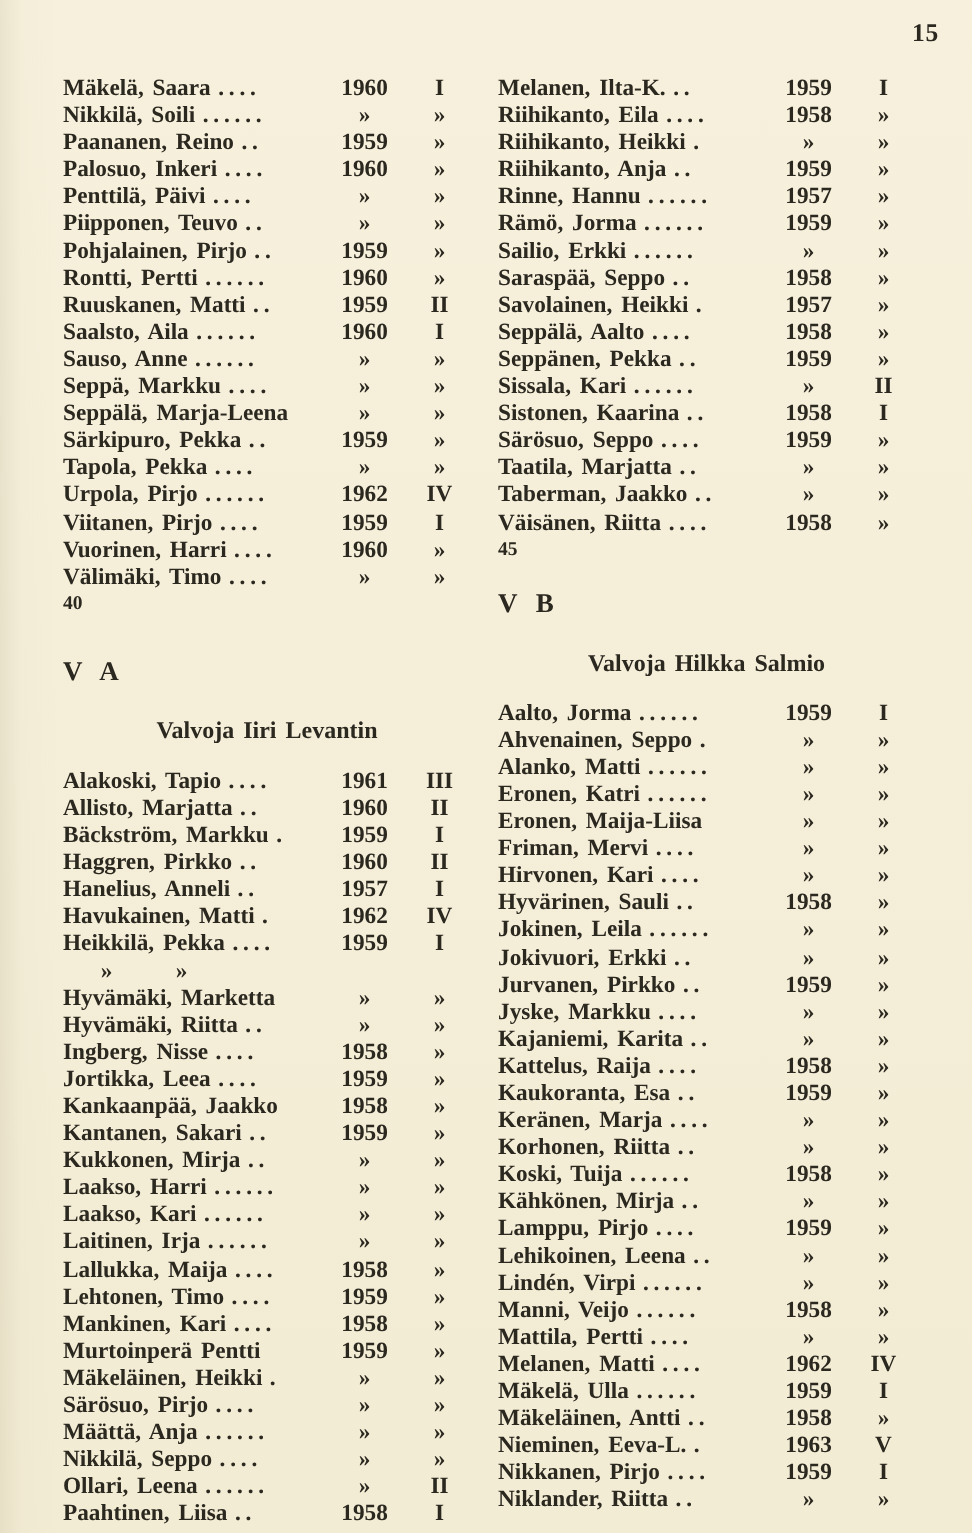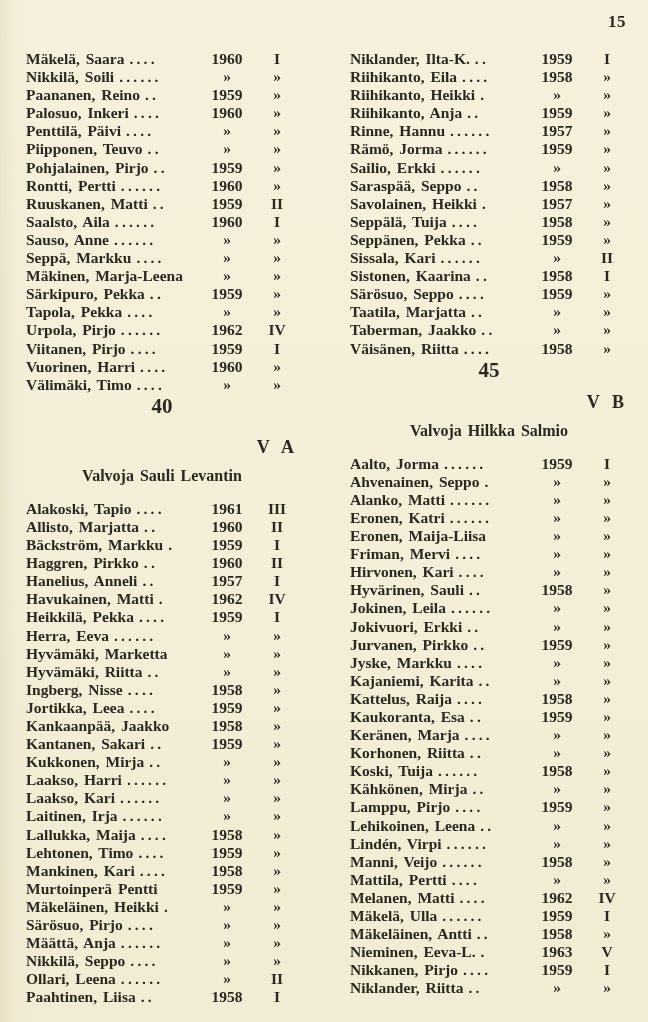--- a/index.html
+++ b/index.html
@@ -14,43 +14,43 @@
       linear-gradient(90deg, rgba(120,110,70,0.10) 0px, rgba(120,110,70,0.02) 14px, rgba(0,0,0,0) 40px),
       linear-gradient(180deg, #f7f0dc 0%, #f5eed9 40%, #f3ecd4 100%);
     color: #2b2820;
     font-weight: bold;
   }
   .pagenum {
     position: absolute; top: 12px; right: 22px;
     font-size: 17px; letter-spacing: 0.5px;
   }
   .cols {
-    position: absolute; top: 50px; left: 26px; right: 16px;
-    display: flex; gap: 52px;
+    position: absolute; top: 50px; left: 42px; right: 16px;
+    display: flex; gap: 18px;
   }
   .col { width: 272px; flex: 0 0 272px; }
   .col.second { width: 278px; flex: 0 0 278px; }
   .row {
     display: flex; align-items: baseline;
     height: 18.1px; font-size: 15.5px; white-space: nowrap;
   }
   .nd { flex: 1 1 auto; overflow: hidden; }
   .nm { word-spacing: 2px; }
   .dots { letter-spacing: 3.2px; margin-left: 5px; }
   .yr { flex: 0 0 58px; text-align: center; }
   .gd { flex: 0 0 42px; text-align: center; }
-  .count { font-size: 21px; height: 18.1px; text-align: center; }
+  .count { font-size: 13px; height: 18.1px; }
   .section-title {
-    text-align: right; font-size: 18px; letter-spacing: 4px;
+    text-align: left; font-size: 18px; letter-spacing: 4px;
     margin-top: 25px; height: 22px;
   }
   .col.second .section-title { margin-top: 16px; }
   .section-subtitle {
     text-align: center; font-size: 16px; word-spacing: 2px;
-    margin-top: 8px; margin-bottom: 13px; height: 20px;
+    margin-top: 20px; margin-bottom: 13px; height: 20px;
   }
 </style>
 </head>
 <body>
 
 <div class="page">
   <div class="pagenum">15</div>
   <div class="cols">
 
     <div class="col">
@@ -109,21 +109,21 @@
             <span class="nd"><span class="nm">Sauso, Anne</span><span class="dots">......</span></span>
             <span class="yr">»</span>
             <span class="gd">»</span>
           </div>
           <div class="row">
             <span class="nd"><span class="nm">Seppä, Markku</span><span class="dots">....</span></span>
             <span class="yr">»</span>
             <span class="gd">»</span>
           </div>
           <div class="row">
-            <span class="nd"><span class="nm">Mäkinen, Marja-Leena</span></span>
+            <span class="nd"><span class="nm">Seppälä, Marja-Leena</span></span>
             <span class="yr">»</span>
             <span class="gd">»</span>
           </div>
           <div class="row">
             <span class="nd"><span class="nm">Särkipuro, Pekka</span><span class="dots">..</span></span>
             <span class="yr">1959</span>
             <span class="gd">»</span>
           </div>
           <div class="row">
             <span class="nd"><span class="nm">Tapola, Pekka</span><span class="dots">....</span></span>
@@ -146,21 +146,21 @@
             <span class="gd">»</span>
           </div>
           <div class="row">
             <span class="nd"><span class="nm">Välimäki, Timo</span><span class="dots">....</span></span>
             <span class="yr">»</span>
             <span class="gd">»</span>
           </div>
         </div>
       <div class="count">40</div>
       <div class="section-title">V A</div>
-      <div class="section-subtitle">Valvoja Sauli Levantin</div>
+      <div class="section-subtitle">Valvoja Iiri Levantin</div>
       <div>
           <div class="row">
             <span class="nd"><span class="nm">Alakoski, Tapio</span><span class="dots">....</span></span>
             <span class="yr">1961</span>
             <span class="gd">III</span>
           </div>
           <div class="row">
             <span class="nd"><span class="nm">Allisto, Marjatta</span><span class="dots">..</span></span>
             <span class="yr">1960</span>
             <span class="gd">II</span>
@@ -184,21 +184,20 @@
             <span class="nd"><span class="nm">Havukainen, Matti</span><span class="dots">.</span></span>
             <span class="yr">1962</span>
             <span class="gd">IV</span>
           </div>
           <div class="row">
             <span class="nd"><span class="nm">Heikkilä, Pekka</span><span class="dots">....</span></span>
             <span class="yr">1959</span>
             <span class="gd">I</span>
           </div>
           <div class="row">
-            <span class="nd"><span class="nm">Herra, Eeva</span><span class="dots">......</span></span>
             <span class="yr">»</span>
             <span class="gd">»</span>
           </div>
           <div class="row">
             <span class="nd"><span class="nm">Hyvämäki, Marketta</span></span>
             <span class="yr">»</span>
             <span class="gd">»</span>
           </div>
           <div class="row">
             <span class="nd"><span class="nm">Hyvämäki, Riitta</span><span class="dots">..</span></span>
@@ -294,21 +293,21 @@
             <span class="nd"><span class="nm">Paahtinen, Liisa</span><span class="dots">..</span></span>
             <span class="yr">1958</span>
             <span class="gd">I</span>
           </div>
         </div>
     </div>
 
     <div class="col second">
       <div>
           <div class="row">
-            <span class="nd"><span class="nm">Niklander, Ilta-K.</span><span class="dots">..</span></span>
+            <span class="nd"><span class="nm">Melanen, Ilta-K.</span><span class="dots">..</span></span>
             <span class="yr">1959</span>
             <span class="gd">I</span>
           </div>
           <div class="row">
             <span class="nd"><span class="nm">Riihikanto, Eila</span><span class="dots">....</span></span>
             <span class="yr">1958</span>
             <span class="gd">»</span>
           </div>
           <div class="row">
             <span class="nd"><span class="nm">Riihikanto, Heikki</span><span class="dots">.</span></span>
@@ -339,21 +338,21 @@
             <span class="nd"><span class="nm">Saraspää, Seppo</span><span class="dots">..</span></span>
             <span class="yr">1958</span>
             <span class="gd">»</span>
           </div>
           <div class="row">
             <span class="nd"><span class="nm">Savolainen, Heikki</span><span class="dots">.</span></span>
             <span class="yr">1957</span>
             <span class="gd">»</span>
           </div>
           <div class="row">
-            <span class="nd"><span class="nm">Seppälä, Tuija</span><span class="dots">....</span></span>
+            <span class="nd"><span class="nm">Seppälä, Aalto</span><span class="dots">....</span></span>
             <span class="yr">1958</span>
             <span class="gd">»</span>
           </div>
           <div class="row">
             <span class="nd"><span class="nm">Seppänen, Pekka</span><span class="dots">..</span></span>
             <span class="yr">1959</span>
             <span class="gd">»</span>
           </div>
           <div class="row">
             <span class="nd"><span class="nm">Sissala, Kari</span><span class="dots">......</span></span>

